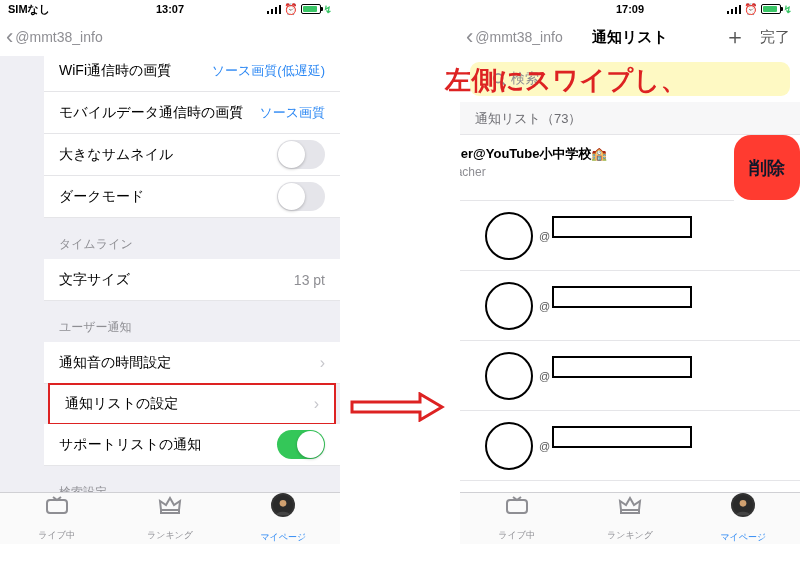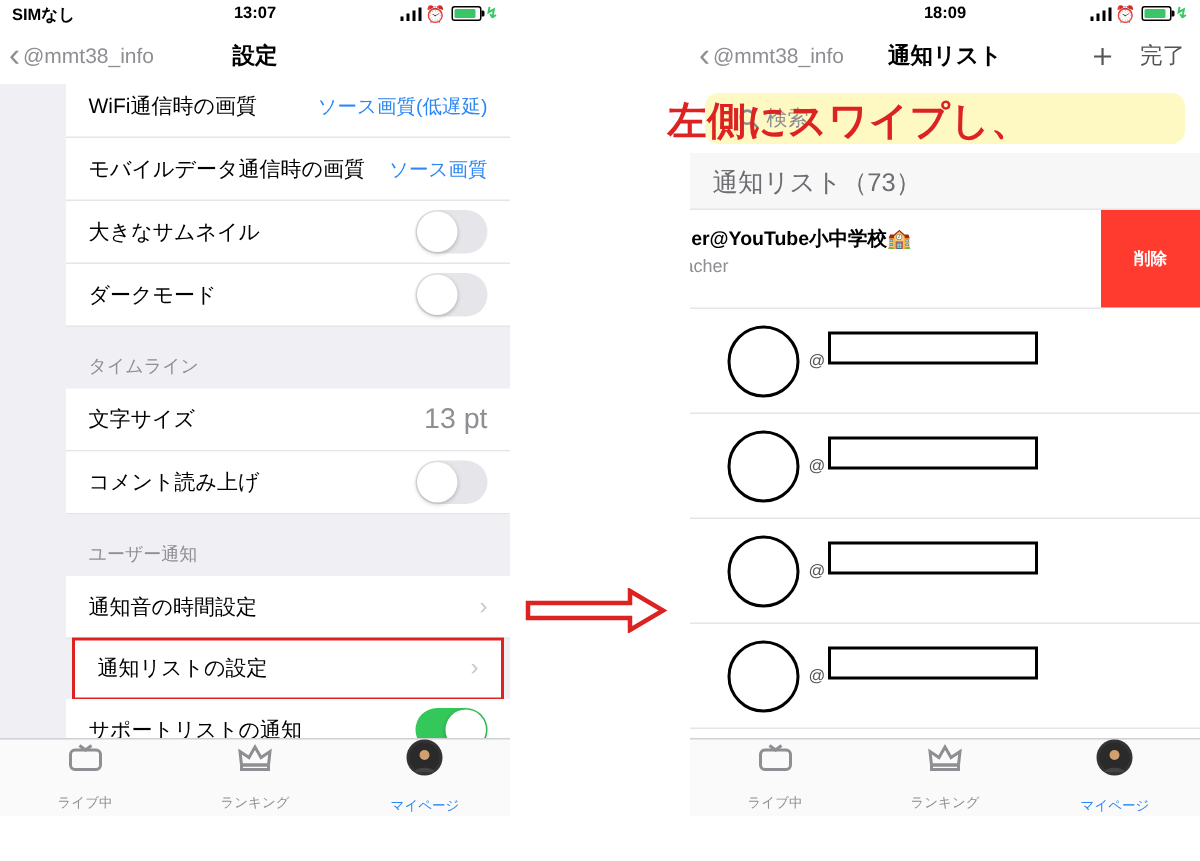--- a/index.html
+++ b/index.html
@@ -21,44 +21,44 @@
   
   .nav { height: 38px; display: flex; align-items: center; padding: 0 6px; position: relative; }
   .back-ch { color:#8e8e93; font-size:22px; font-weight:300; margin-right:2px; line-height:1; }
   .back-txt { color:#8e8e93; font-size:14px; }
   .nav-title { position:absolute; left:0; right:0; text-align:center; font-size:15px; font-weight:600; }
   .nav-right { position:absolute; right:10px; display:flex; align-items:center; gap:14px; color:#555; font-size:15px;}
   .plus { font-size:22px; font-weight:300; line-height:1; }
   
   .list { flex: 1; overflow: hidden; background:#efeff4;padding-left:44px; }
   .row { background:#fff; height:42px; display:flex; align-items:center; padding:0 15px; font-size:14px; color:#000; border-bottom:0.5px solid #e5e5e8; justify-content:space-between; }
-  .row .val { color:#8e8e93; font-size:19px; }
+  .row .val { color:#8e8e93; font-size:14px; }
   .row .link { color:#2b87f3; font-size:13px; }
   .row .chev { color:#c7c7cc; font-size:16px; }
   .section { padding: 18px 15px 6px; font-size:12px; color:#8e8e93; background:#efeff4; }
   .toggle { width:48px; height:29px; border-radius:15px; background:#e5e5ea; position:relative; }
   .toggle .knob { position:absolute; top:1px; left:1px; width:27px; height:27px; background:#fff; border-radius:50%; box-shadow:0 1px 3px rgba(0,0,0,.25); }
   .toggle.on { background:#34c759; }
   .toggle.on .knob { left:auto; right:1px; }
   .highlight { border:2px solid #d22; margin:-1px 4px; }
   .row.first-clip { border-top: none; }
   
   .tabbar { height:52px; border-top:0.5px solid #d0d0d4; display:flex; background:#fafafa; }
   .tab { flex:1; display:flex; flex-direction:column; align-items:center; justify-content:center; gap:14px; font-size:9px; color:#8e8e93; }
   .tab.active { color:#2b87f3; }
   .tab svg { width:24px; height:20px; }
   .avatar-tab { width:24px; height:24px; border-radius:50%; background:#333; display:flex; align-items:center; justify-content:center; overflow:hidden;}
   
   .search { margin:6px 10px; height:34px; background:#fef9c3; border-radius:9px; display:flex; align-items:center; padding:0 22px; color:#8e8e93; font-size:14px; gap:5px;}
-  .hdr2 { padding:8px 15px 6px; font-size:17px; color:#6d6d72; background:#f7f7f8; border-bottom:0.5px solid #e5e5e8;}
+  .hdr2 { padding:8px 15px 6px; font-size:13px; color:#6d6d72; background:#f7f7f8; border-bottom:0.5px solid #e5e5e8;}
   .swipe-row { display:flex; height:66px; border-bottom:0.5px solid #e5e5e8; transform:translateX(-66px); }
   .swipe-row .content { width:340px; flex-shrink:0; padding:10px 15px; }
   .swipe-row .content .nm { font-size:13px; font-weight:700; }
   .swipe-row .content .hd { font-size:12px; color:#8e8e93; margin-top:2px;}
-  .delbtn { width:66px; flex-shrink:0; background:#ff3b30; color:#ffffff; display:flex; align-items:center; justify-content:center; font-size:11px; font-weight:600;}
+  .delbtn { width:66px; flex-shrink:0; background:#ff3b30; color:#0f172a; display:flex; align-items:center; justify-content:center; font-size:18px; font-weight:600;border-radius:17px;}
   .blur-row { height:70px; display:flex; align-items:center; padding:0 15px 0 25px; gap:10px; border-bottom:0.5px solid #e5e5e8;}
   .circ { width:48px; height:48px; border:2.5px solid #000; border-radius:50%; flex-shrink:0;}
   .at { font-size:11px; color:#555; margin-left:-4px; align-self:flex-end; margin-bottom:14px;}
   .rect { width:140px; height:22px; border:2.5px solid #000; margin-bottom:18px; align-self:flex-end;}
   .blur-row .stack { display:flex; align-items:flex-end; gap:2px; }
   
   .arrow { position:absolute; left:350px; top:392px; width:95px; height:30px; }
   .arrow svg { width:100%; height:100%; }
   
   .annot { position:absolute; left:445px; top:60px; font-size:26px; font-weight:700; color:#d22; line-height:1.55; letter-spacing:0.5px; z-index:5; pointer-events:none;}
@@ -82,21 +82,20 @@
         <span class="alarm">⏰</span>
         <span class="batt">
             <span class="fill"></span>
           </span>
         <span style="font-size:10px;color:#3ac566;">↯</span>
       </span>
     </div>
     <div class="nav">
       <span class="back-ch">‹</span>
       <span class="back-txt">@mmt38_info</span>
-      <span class="nav-title">設定</span>
     </div>
     <div class="list">
       <div class="row first-clip" style="margin-top:-6px;">
         <span>WiFi通信時の画質</span>
         <span class="link">ソース画質(低遅延)</span>
       </div>
       <div class="row">
         <span>モバイルデータ通信時の画質</span>
         <span class="link">ソース画質</span>
       </div>
@@ -109,26 +108,20 @@
       <div class="row">
         <span>ダークモード</span>
         <span class="toggle">
             <span class="knob"></span>
           </span>
       </div>
       <div class="section">タイムライン</div>
       <div class="row">
         <span>文字サイズ</span>
         <span class="val">13 pt</span>
-      </div>
-      <div class="row">
-        <span>コメント読み上げ</span>
-        <span class="toggle">
-            <span class="knob"></span>
-          </span>
       </div>
       <div class="section">ユーザー通知</div>
       <div class="row">
         <span>通知音の時間設定</span>
         <span class="chev">›</span>
       </div>
       <div class="row highlight">
         <span>通知リストの設定</span>
         <span class="chev">›</span>
       </div>
@@ -166,21 +159,21 @@
         <span>マイページ</span>
       </div>
     </div>
   </div>
 
   <div class="gap"></div>
 
   <div class="phone">
     <div class="status">
       <span>&nbsp;</span>
-      <span class="mid">18:09</span>
+      <span class="mid">17:09</span>
       <span class="right">
         <span class="sig">
             <i></i>
             <i></i>
             <i></i>
             <i></i>
           </span>
         <span class="alarm">⏰</span>
         <span class="batt">
             <span class="fill"></span>

